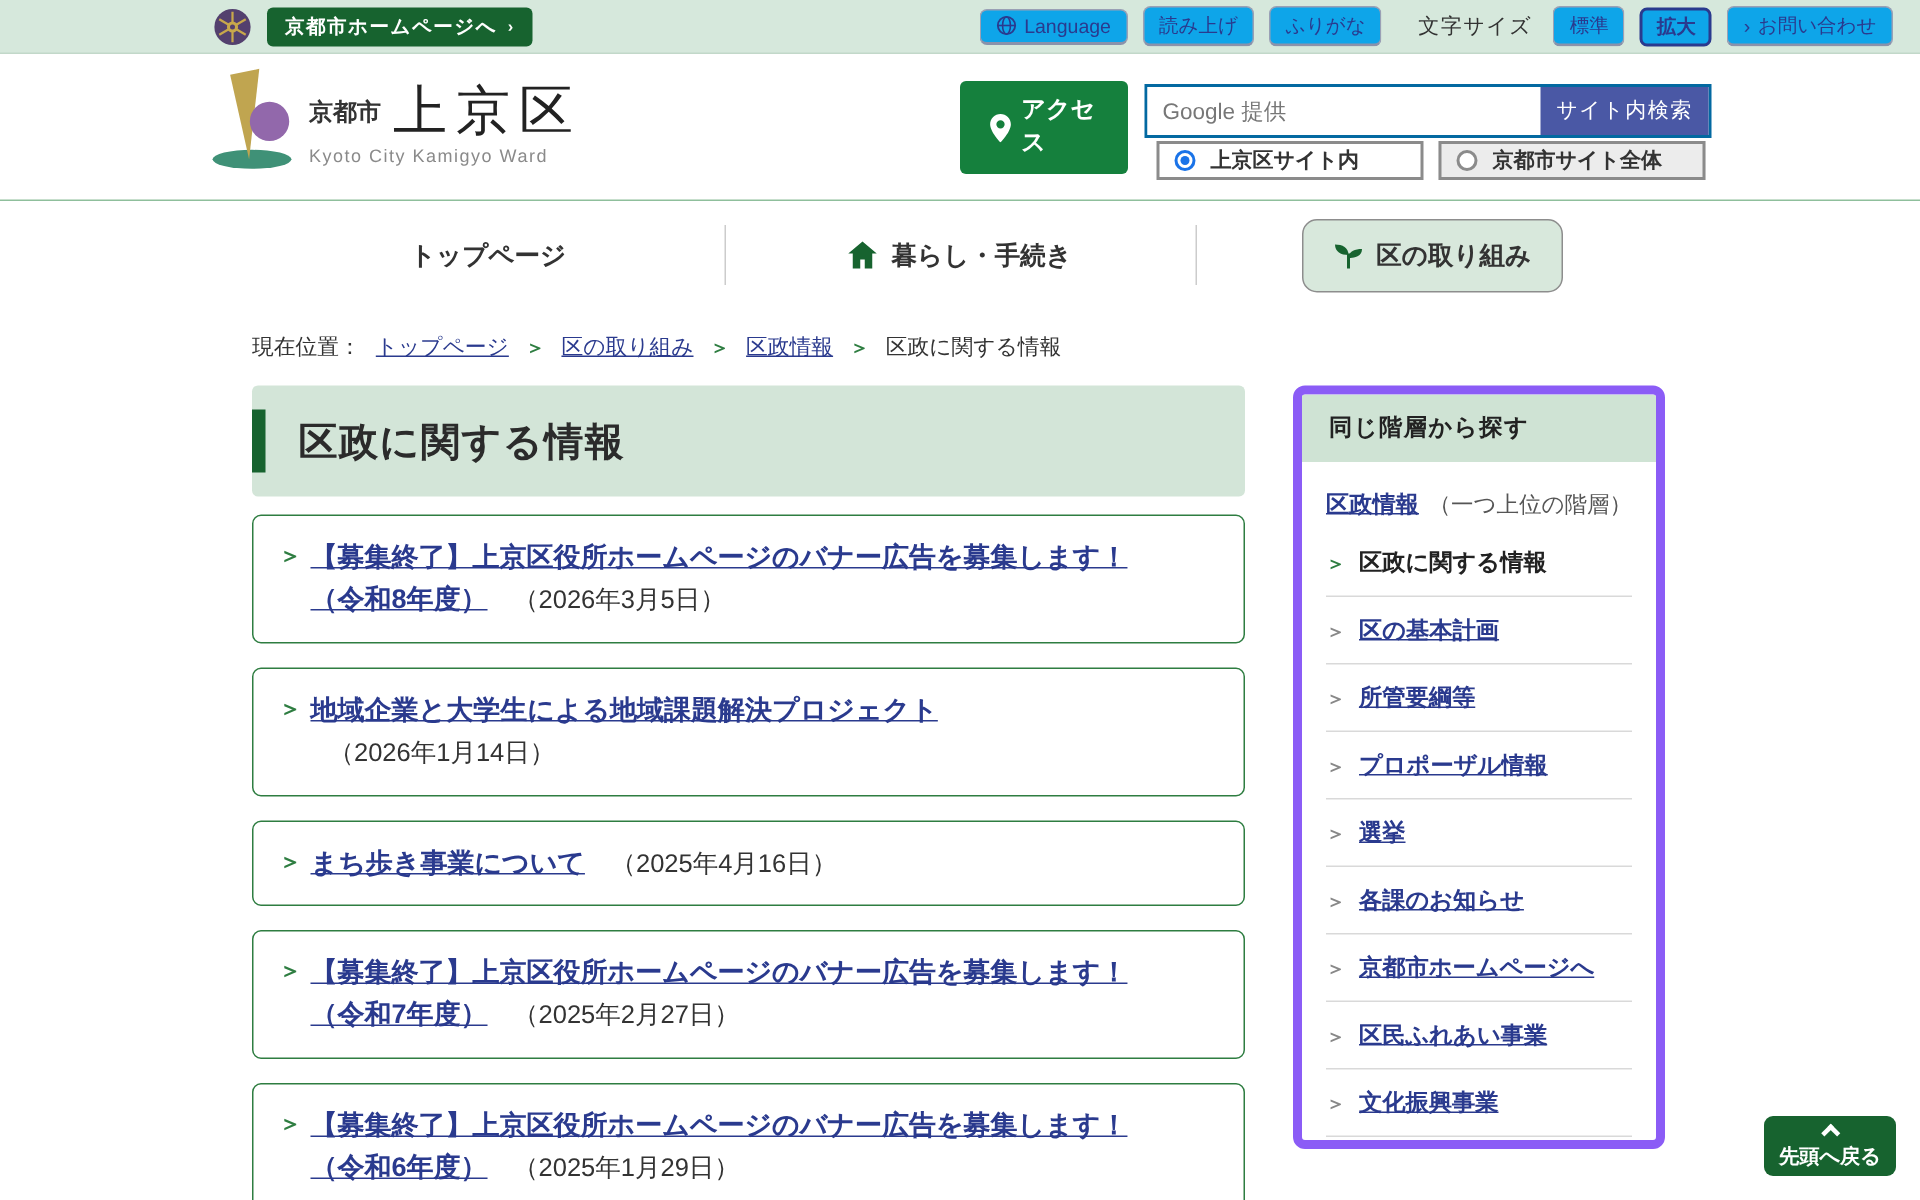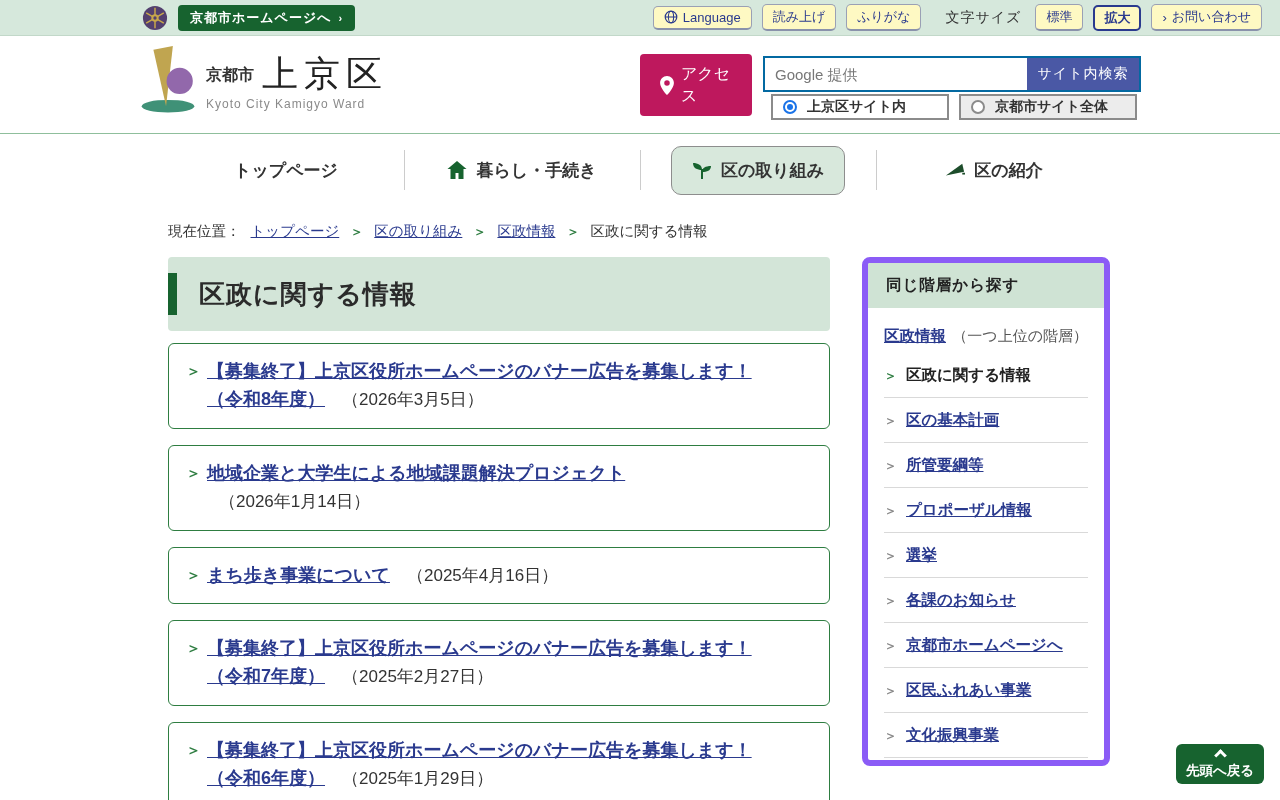--- a/index.html
+++ b/index.html
@@ -17,42 +17,42 @@
   }
   .emblem-svg { width:26px; height:26px; display:block; }
   .btn-dkgreen {
     background:#17632f; color:#fff; border:none; border-radius:4px;
     padding:4px 12px; font-size:13px; font-weight:bold; letter-spacing:1px;
     display:inline-flex; align-items:center; gap:7px; cursor:pointer;justify-content:center;
   }
   .btn-dkgreen .mini-chev { font-size:11px; font-weight:bold; }
   .topbar-right { margin-left:auto; display:flex; align-items:center; gap:10px; }
   .chip {
-    background:#fef9c3; border:1px solid #9aa0b5; border-bottom:2px solid #8a92ab;
+    background:#0ea5e9; border:1px solid #9aa0b5; border-bottom:2px solid #8a92ab;
     border-radius:5px; padding:3px 10px; font-size:13px; color:#2a3a8e;
     display:inline-flex; align-items:center; gap:5px; cursor:pointer; white-space:nowrap;
   }
   .chip.strong { border:2px solid #2a3a8e; font-weight:bold; padding:2px 9px; }
   .fontsize-label { font-size:14px; color:#333; margin:0 4px 0 14px; letter-spacing:1px; }
   .globe-svg { width:14px; height:14px; display:block; }
 
   
   .site-header { position:relative; height:98px; background:#fff; border-bottom:1px solid #8fbf9c; }
   .logo-wrap { position:absolute; left:140px; top:6px; display:flex; gap:10px; align-items:flex-start; cursor:pointer; }
   .logo-mark { width:56px; height:72px; display:block; }
   .logo-texts { padding-top:12px; }
   .logo-line1 { display:flex; align-items:flex-end; gap:8px; }
   .logo-city { font-size:16px; color:#333; font-weight:bold; padding-bottom:8px; }
   .logo-ward { font-size:36px; color:#222; letter-spacing:6px; line-height:1.1; font-weight:500; }
   .logo-en { font-size:12px; color:#8a8a8a; letter-spacing:1px; margin-top:3px; }
 
   .access-btn {
     position:absolute; left:640px; top:18px; width:112px; height:62px;
-    background:#be185d; color:#fff; border:none; border-radius:4px; cursor:pointer;
-    display:flex; align-items:center; justify-content:center; gap:7px; font-size:16px; font-weight:normal;
+    background:#15803d; color:#fff; border:none; border-radius:4px; cursor:pointer;
+    display:flex; align-items:center; justify-content:center; gap:7px; font-size:16px; font-weight:bold;
   }
   .access-label { width:3.2em; line-height:1.35; text-align:left; word-break:break-all; }
   .pin-svg { width:14px; height:19px; display:block; flex:none; }
 
   .search-area { position:absolute; left:763px; top:20px; width:378px; }
   .search-row { display:flex; border:2px solid #0369a1; background:#fff; }
   .search-input { flex:1; border:none; outline:none; height:32px; padding:0 10px; font-size:15px; color:#333; font-family:inherit; }
   .search-input::placeholder { color:#777; }
   .search-btn { width:112px; background:#4a58a5; color:#fff; border:none; font-size:14px; letter-spacing:1px; cursor:pointer; }
   .scope-row { display:flex; gap:10px; margin:2px 0 0 8px; }
@@ -231,27 +231,20 @@
   <div class="nav-item">
     <span class="nav-pill">
       <svg class="nav-icon" viewBox="0 0 20 20">
         <path d="M10 19V9" stroke="#17632f" stroke-width="2" fill="none"></path>
         <path d="M10 10C10 5 6 3 1 3c0 5 4 7 9 7z" fill="#17632f"></path>
         <path d="M10 12c0-4 3.5-6 9-6 0 4.5-4 6-9 6z" fill="#17632f"></path>
       </svg>
       <span>区の取り組み</span>
     </span>
   </div>
-  <div class="nav-item">
-    <svg class="nav-icon" viewBox="0 0 22 20">
-      <polygon points="1,16 19,3 21,12" fill="#1d4d2b"></polygon>
-      <line x1="19" y1="14" x2="22" y2="14" stroke="#1d4d2b" stroke-width="2"></line>
-    </svg>
-    <span>区の紹介</span>
-  </div>
 </nav>
 
 <div class="breadcrumb">
   <span class="bc-prefix">現在位置：</span>
   <a>トップページ</a>
   <span class="bc-sep">＞</span>
   <a>区の取り組み</a>
   <span class="bc-sep">＞</span>
   <a>区政情報</a>
   <span class="bc-sep">＞</span>

